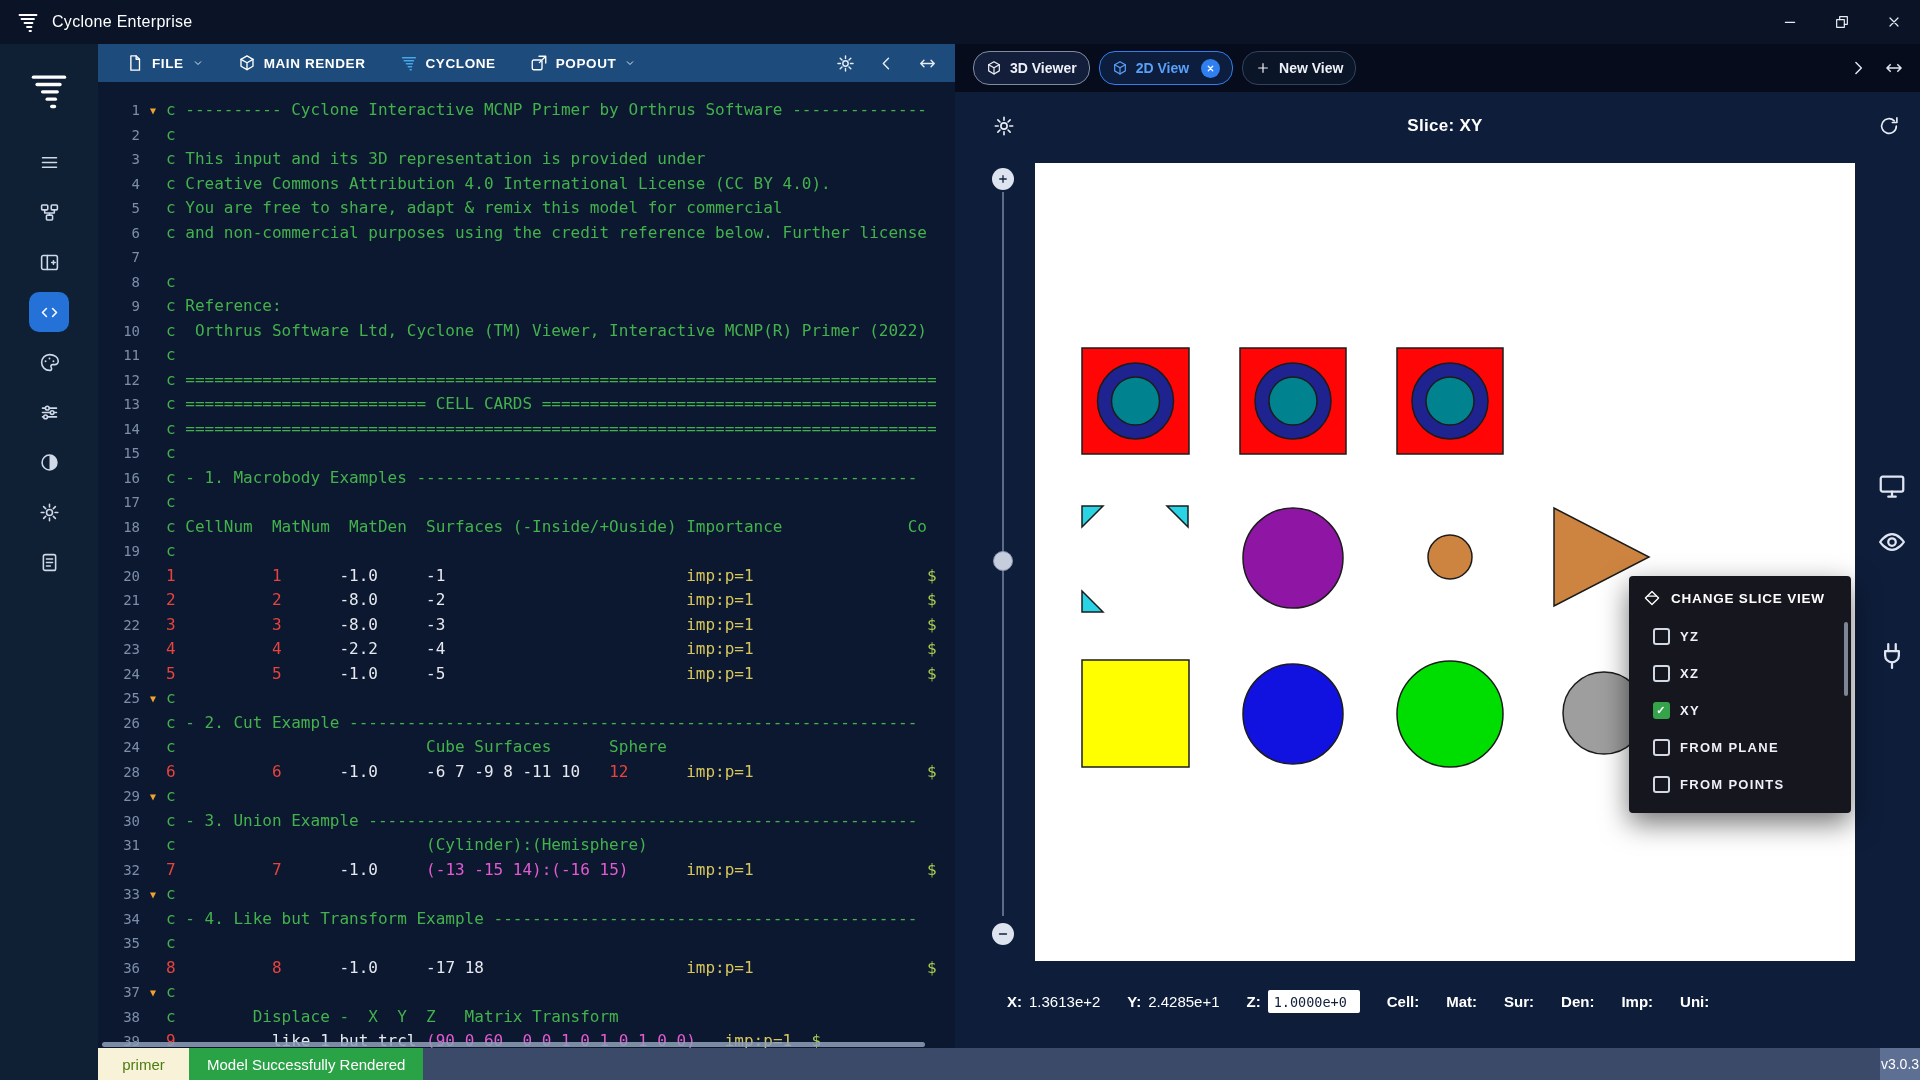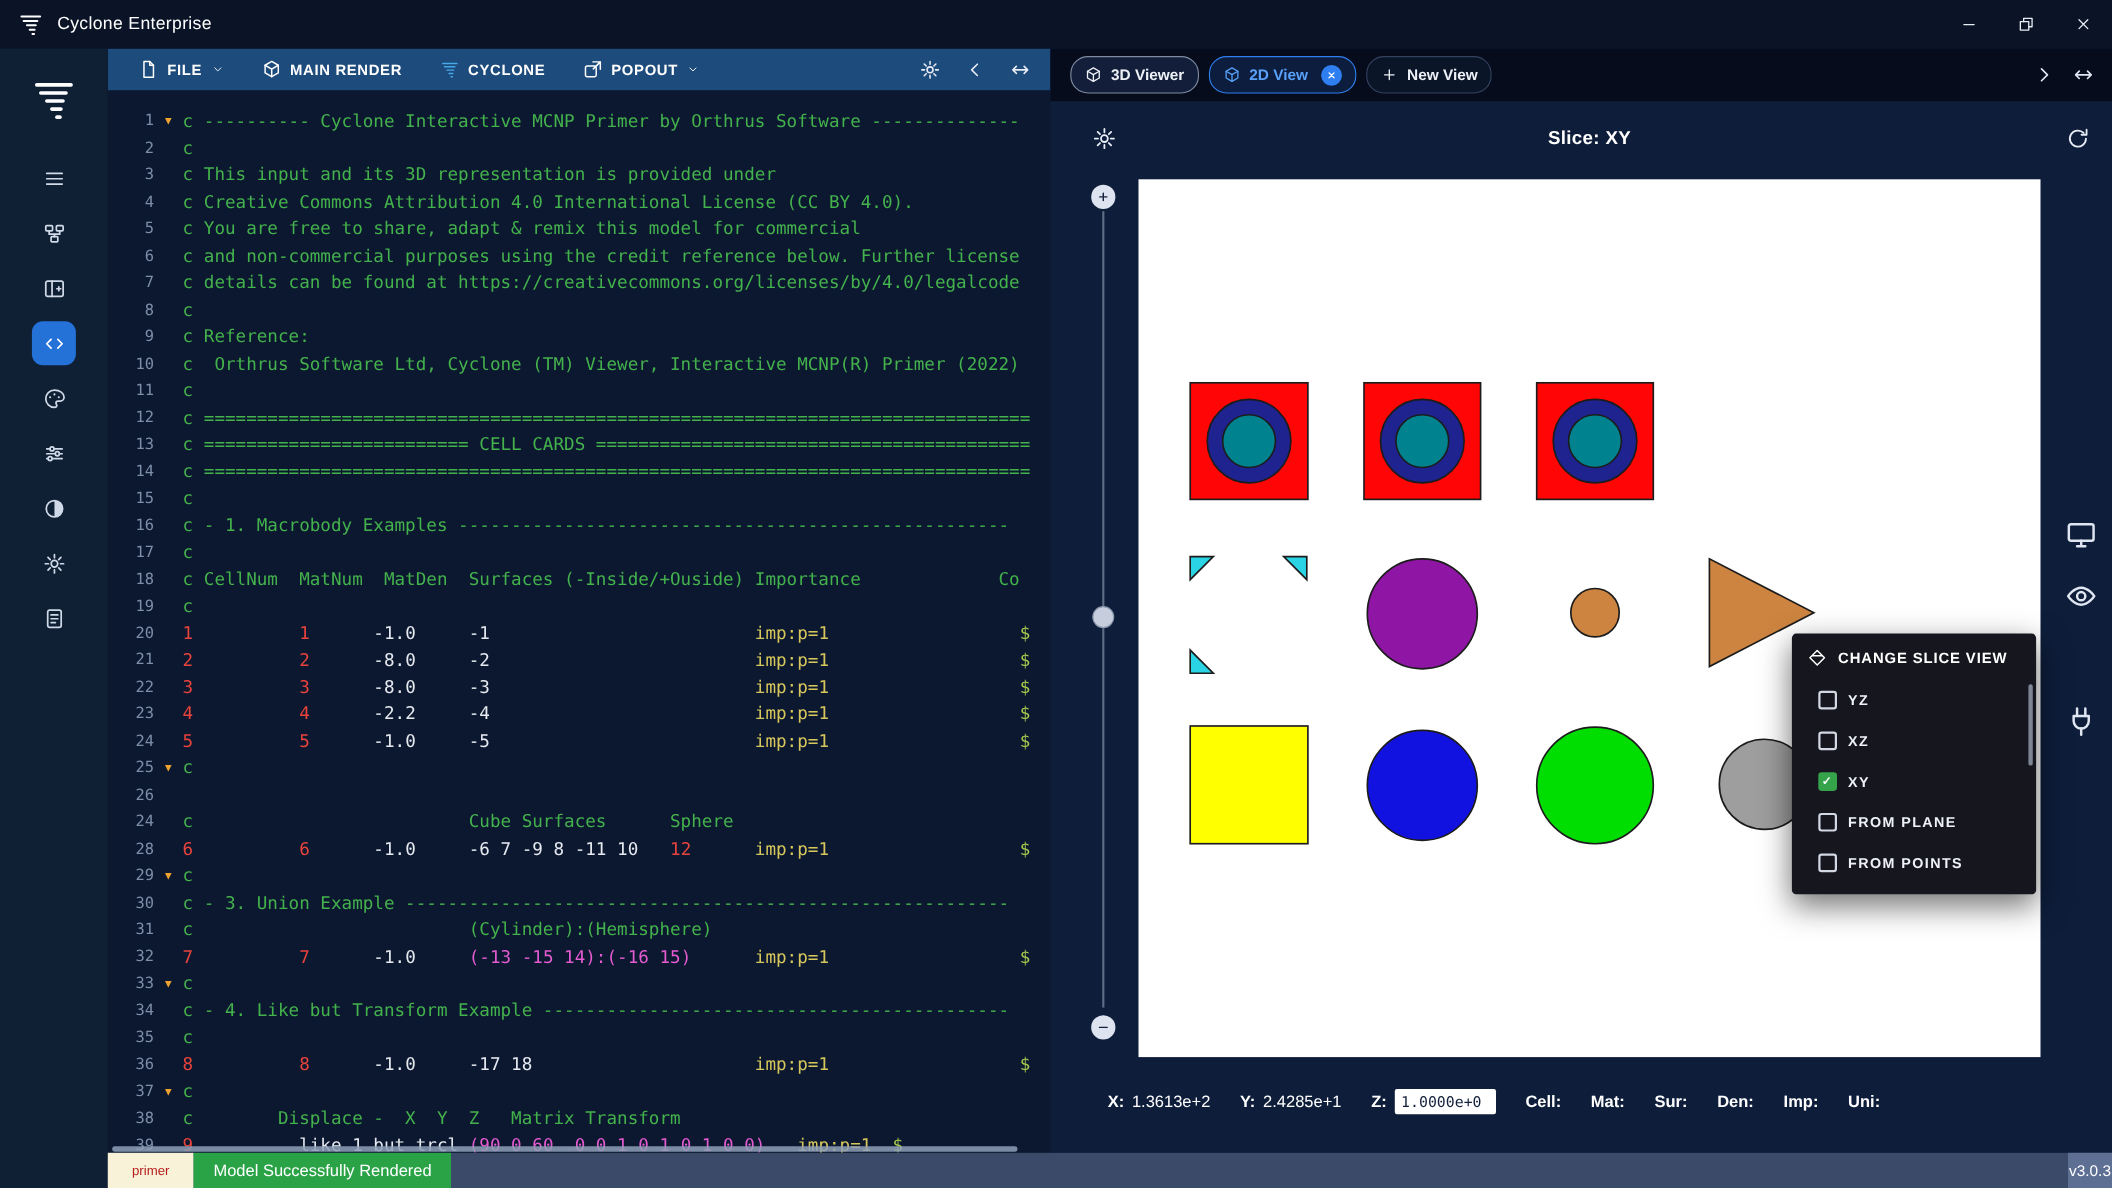--- a/index.html
+++ b/index.html
@@ -98,22 +98,22 @@
   .vs-field{display:flex;align-items:center;gap:7px}
   .vs-label{font-weight:700}
   .vs-input{width:92px;height:23px;background:#fff;color:#12203a;border:none;border-radius:2px;
             font-family:"DejaVu Sans Mono",monospace;font-size:13.5px;padding:0 6px}
 
   .edge-tool{position:absolute;left:922px;width:30px;height:30px;color:#dfe6f2;cursor:pointer}
 
   
   .statusbar{position:absolute;left:98px;right:0;bottom:0;height:32px;background:#3a4a68;
              display:flex;align-items:stretch;z-index:6}
-  .sb-tab{width:78px;background:#f7f2d8;color:#b91c1c;display:flex;align-items:center;
-          justify-content:center;font-size:12px;cursor:pointer}
+  .sb-tab{width:91px;background:#f7f2d8;color:#4d7c0f;display:flex;align-items:center;
+          justify-content:center;font-size:15px;cursor:pointer}
   .sb-msg{background:#2aa347;color:#fff;display:flex;align-items:center;padding:0 18px;font-size:15px}
   .sb-fill{flex:1}
   .sb-ver{width:40px;background:#5e6f94;color:#fff;display:flex;align-items:center;
           justify-content:center;font-size:14px}
 </style>
 </head>
 <body>
 
 <div class="titlebar">
   <span class="tb-logo">
@@ -319,21 +319,20 @@
         <span class="ct"><span class="tok cm">c You are free to share, adapt &amp; remix this model for commercial</span></span>
       </div>
       <div class="cl">
         <span class="ln">6</span>
         <span class="fold"></span>
         <span class="ct"><span class="tok cm">c and non-commercial purposes using the credit reference below. Further license</span></span>
       </div>
       <div class="cl">
         <span class="ln">7</span>
         <span class="fold"></span>
-        <span class="ct"><span class="tok cm">c details can be found at https://creativecommons.org/licenses/by/4.0/legalcode</span></span>
       </div>
       <div class="cl">
         <span class="ln">8</span>
         <span class="fold"></span>
         <span class="ct"><span class="tok cm">c</span></span>
       </div>
       <div class="cl">
         <span class="ln">9</span>
         <span class="fold"></span>
         <span class="ct"><span class="tok cm">c Reference:</span></span>
@@ -414,20 +413,21 @@
         <span class="ct"><span class="tok num">5</span><span class="tok pl">          </span><span class="tok num">5</span><span class="tok pl">      </span><span class="tok den">-1.0</span><span class="tok pl">     </span><span class="tok sur">-5</span><span class="tok pl">                         </span><span class="tok imp">imp:p=1</span><span class="tok pl">                  </span><span class="tok dol">$</span></span>
       </div>
       <div class="cl">
         <span class="ln">25</span>
         <span class="fold">▼</span>
         <span class="ct"><span class="tok cm">c</span></span>
       </div>
       <div class="cl">
         <span class="ln">26</span>
         <span class="fold"></span>
+        <span class="ct"><span class="tok cm">c - 2. Cut Example -----------------------------------------------------------</span></span>
       </div>
       <div class="cl">
         <span class="ln">24</span>
         <span class="fold"></span>
         <span class="ct"><span class="tok cm">c                          Cube Surfaces      Sphere</span></span>
       </div>
       <div class="cl">
         <span class="ln">28</span>
         <span class="fold"></span>
         <span class="ct"><span class="tok num">6</span><span class="tok pl">          </span><span class="tok num">6</span><span class="tok pl">      </span><span class="tok den">-1.0</span><span class="tok pl">     </span><span class="tok sur">-6 7 -9 8 -11 10</span><span class="tok pl">   </span><span class="tok num">12</span><span class="tok pl">      </span><span class="tok imp">imp:p=1</span><span class="tok pl">                  </span><span class="tok dol">$</span></span>

